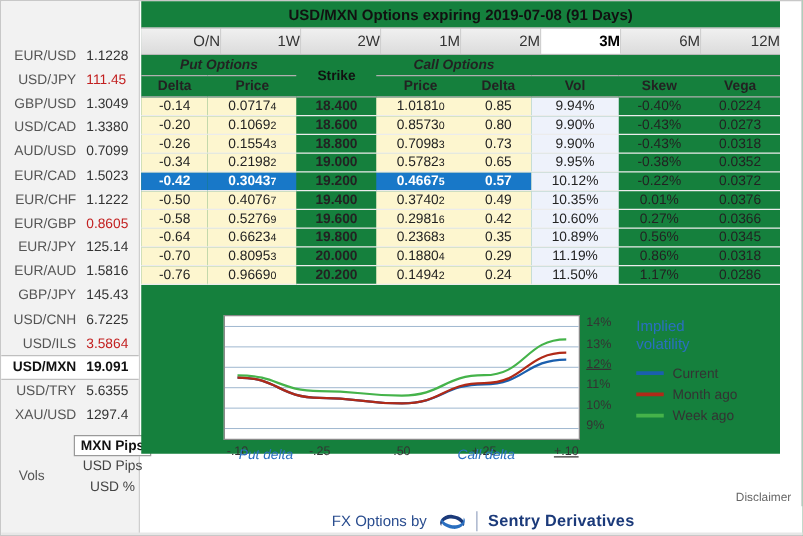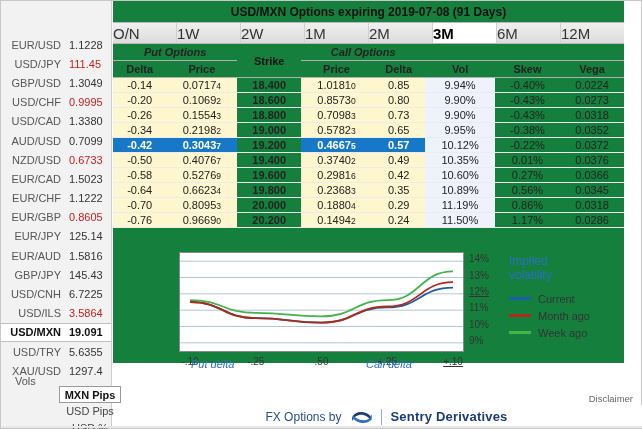--- a/index.html
+++ b/index.html
@@ -103,23 +103,23 @@
   
   .tenors {
     display: flex;
     height: 22px;
     border-top: 1px solid #b9b9b9;
     border-bottom: 1px solid #b9b9b9;
     background: #e2e2e2;
   }
   .tenor {
     flex: 1;
-    text-align: left;
+    text-align: right;
     line-height: 21px;
-    font-size: 15px;
+    font-size: 12px;
     color: #333;
     border-right: 1px solid #cfcfcf;
     background: linear-gradient(#f0f0f0,#dcdcdc);
   }
   .tenor:last-child { border-right: none; }
   .tenor.active {
     background: #ffffff;
     font-weight: bold;
     color: #000;
   }
@@ -274,35 +274,27 @@
           <span class="px">1.1228</span>
         </div>
         <div class="pair-row red">
           <span class="sym">USD/JPY</span>
           <span class="px">111.45</span>
         </div>
         <div class="pair-row">
           <span class="sym">GBP/USD</span>
           <span class="px">1.3049</span>
         </div>
-        <div class="pair-row red">
-          <span class="sym">USD/CHF</span>
-          <span class="px">0.9995</span>
-        </div>
         <div class="pair-row">
           <span class="sym">USD/CAD</span>
           <span class="px">1.3380</span>
         </div>
         <div class="pair-row">
           <span class="sym">AUD/USD</span>
           <span class="px">0.7099</span>
-        </div>
-        <div class="pair-row red">
-          <span class="sym">NZD/USD</span>
-          <span class="px">0.6733</span>
         </div>
         <div class="pair-row">
           <span class="sym">EUR/CAD</span>
           <span class="px">1.5023</span>
         </div>
         <div class="pair-row">
           <span class="sym">EUR/CHF</span>
           <span class="px">1.1222</span>
         </div>
         <div class="pair-row red">

